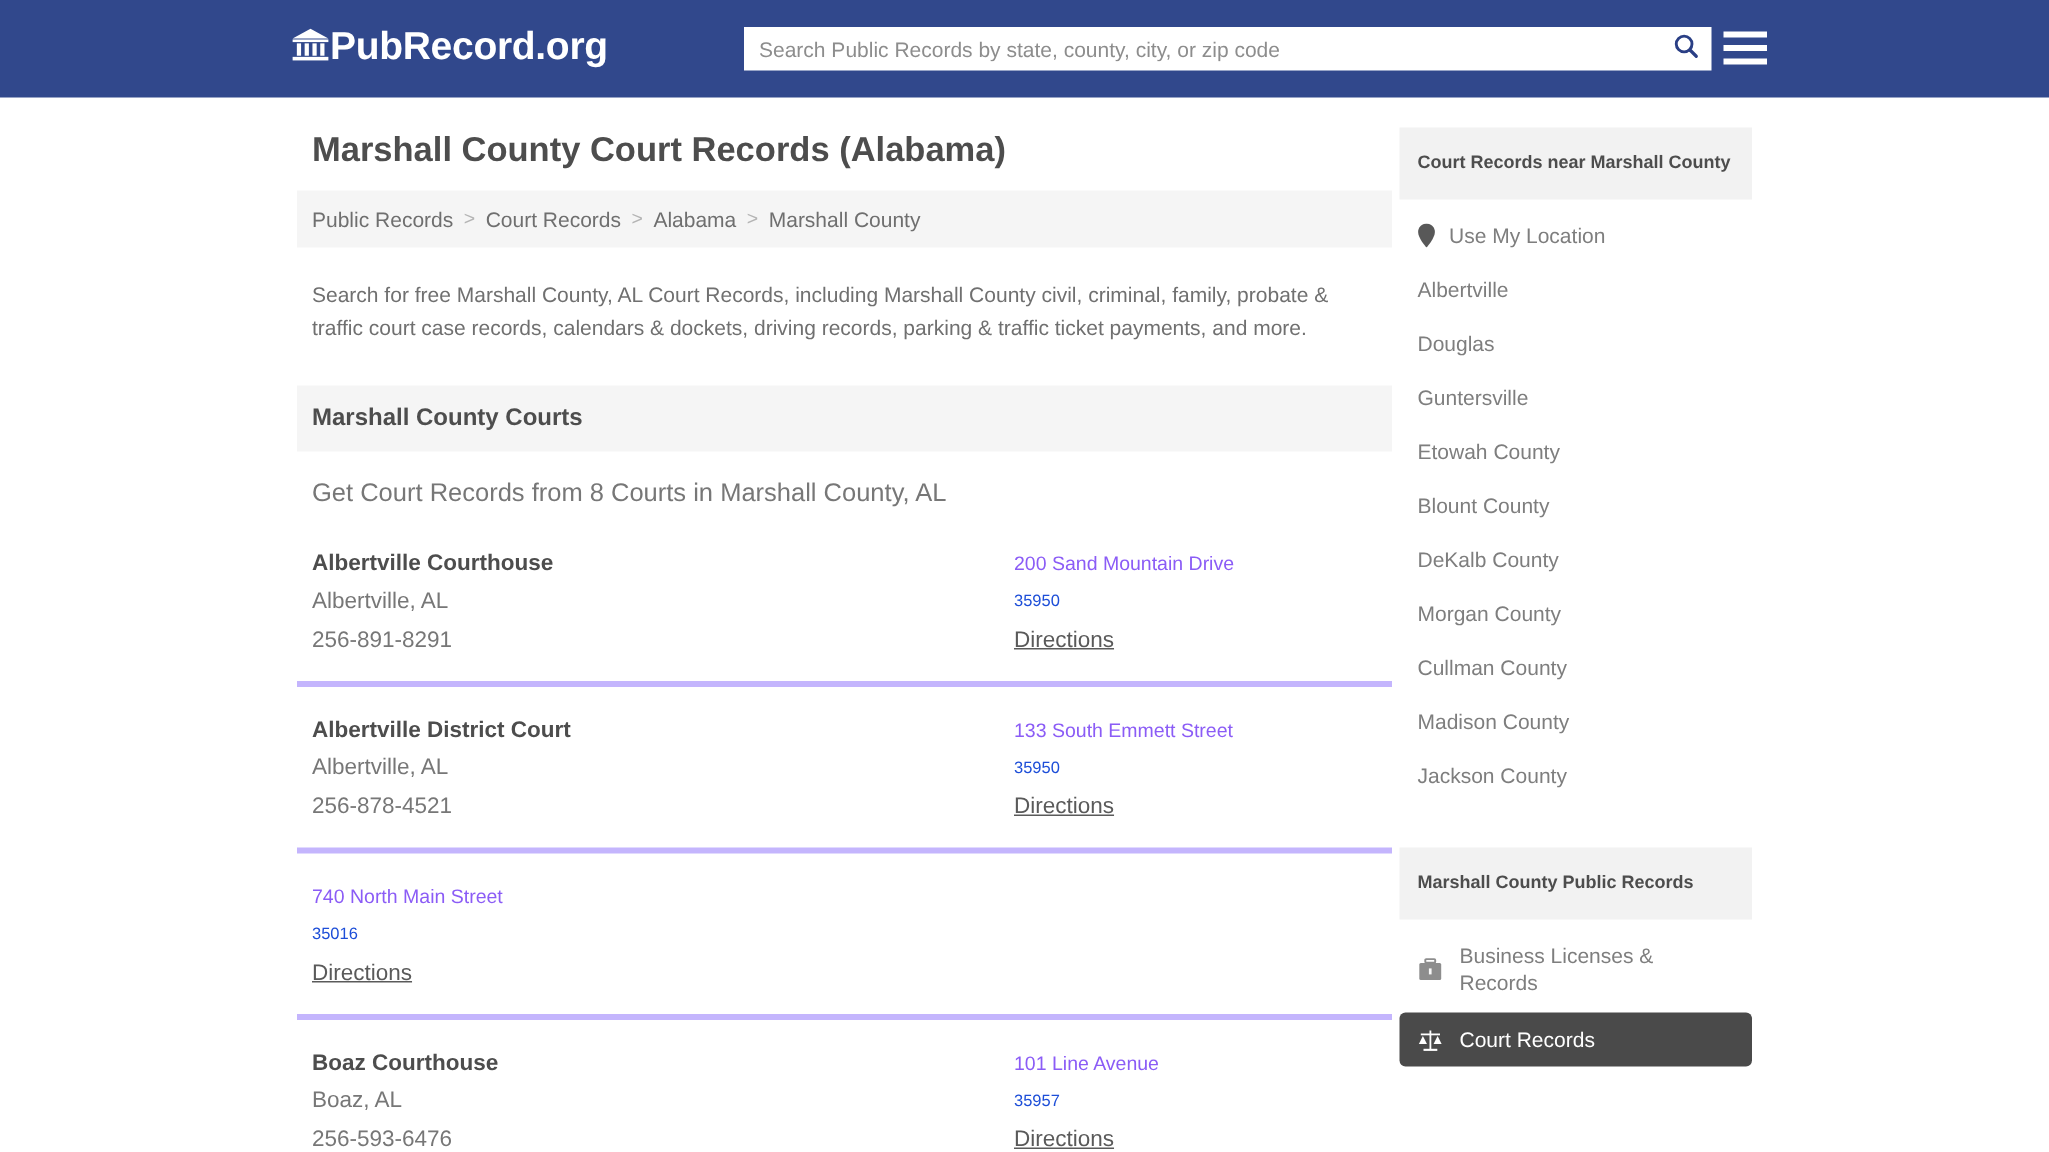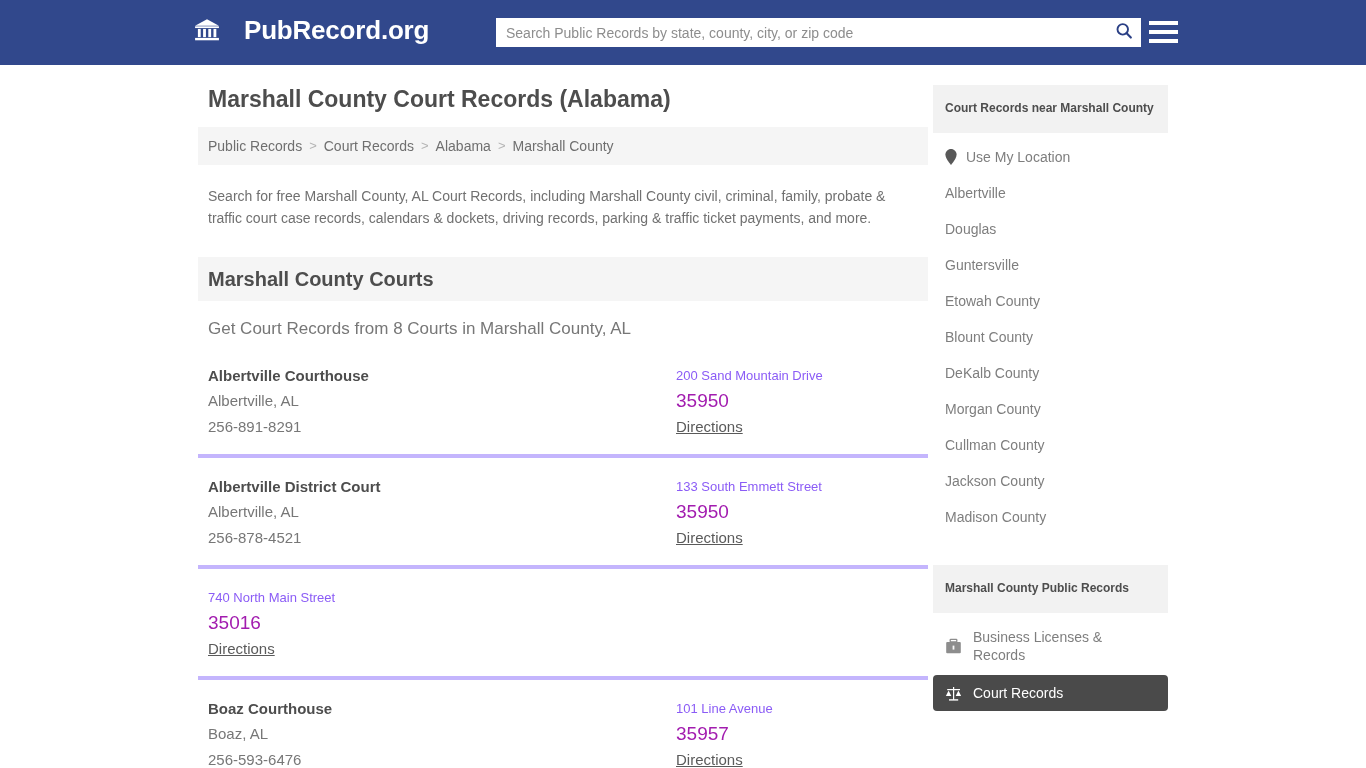--- a/index.html
+++ b/index.html
@@ -20,21 +20,21 @@
     position: relative;
     display: flex;
     align-items: center;
   }
   .brand {
     position: absolute;
     left: 194px;
     top: 16px;
     display: flex;
     align-items: center;
-    gap: 24px;
+    gap: 0;
     text-decoration: none;
     text-align: center;
   }
   .brand-icon {
     width: 26px;
     height: 26px;
     display: block;
     flex: 0 0 auto;
   }
   .brand-text {
@@ -148,21 +148,21 @@
     font-size: 14px;
     line-height: 22px;
     color: #707070;
     width: 690px;
   }
 
   .section-head {
     margin-top: 28px;
     background: #f5f5f5;
     padding: 12px 10px;
-    font-size: 20px;
+    font-size: 16px;
     font-weight: bold;
     color: #4d4d4d;
     line-height: 20px;
   }
 
   .section-sub {
     margin: 18px 10px 0 10px;
     font-size: 17px;
     line-height: 20px;
     color: #777777;
@@ -188,22 +188,22 @@
     font-size: 15px;
     color: #777777;
     line-height: 26px;
   }
   .court-addr {
     font-size: 13px;
     color: #8b5cf6;
     line-height: 25px;
   }
   .court-zip {
-    font-size: 19px;
-    color: #a21caf;
+    font-size: 11px;
+    color: #1d4ed8;
     line-height: 26px;
   }
   .directions-link {
     font-size: 15px;
     color: #5a5a5a;
     line-height: 26px;
     text-decoration: underline;
     display: inline-block;
     cursor: pointer;
   }
@@ -400,24 +400,24 @@
         <a class="near-item" href="#">
           <span>DeKalb County</span>
         </a>
         <a class="near-item" href="#">
           <span>Morgan County</span>
         </a>
         <a class="near-item" href="#">
           <span>Cullman County</span>
         </a>
         <a class="near-item" href="#">
+          <span>Madison County</span>
+        </a>
+        <a class="near-item" href="#">
           <span>Jackson County</span>
-        </a>
-        <a class="near-item" href="#">
-          <span>Madison County</span>
         </a>
       </div>
 
       <div class="panel-head second">Marshall County Public Records</div>
 
       <div class="records-list">
 
         <a class="record-item" href="#">
           <span class="rec-icon">
             <svg viewBox="0 0 17 17" width="17" height="17" aria-hidden="true">

